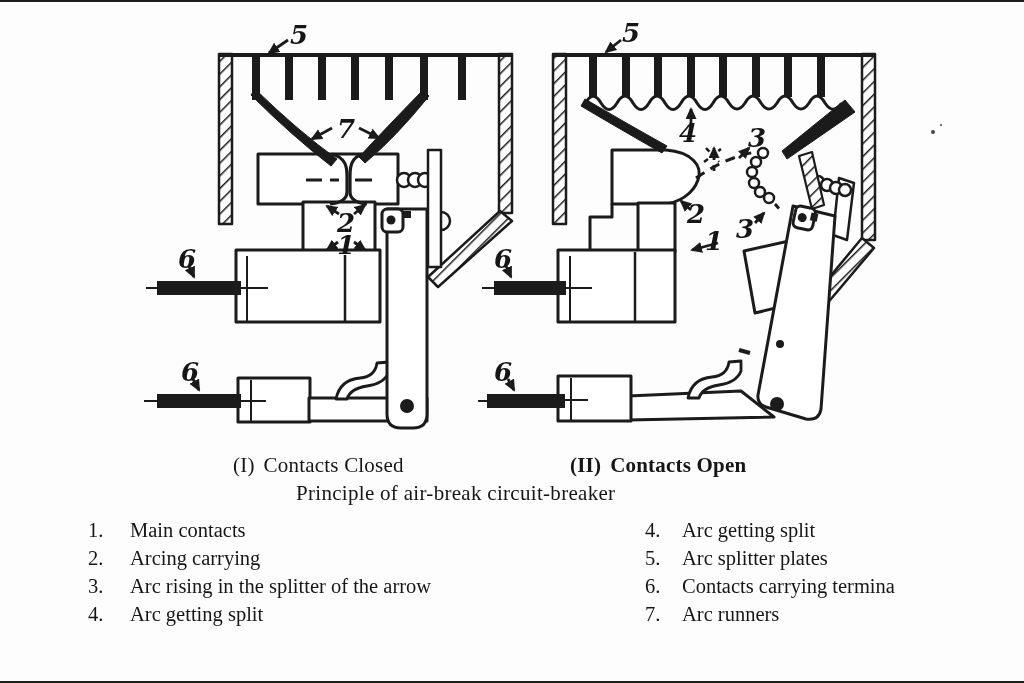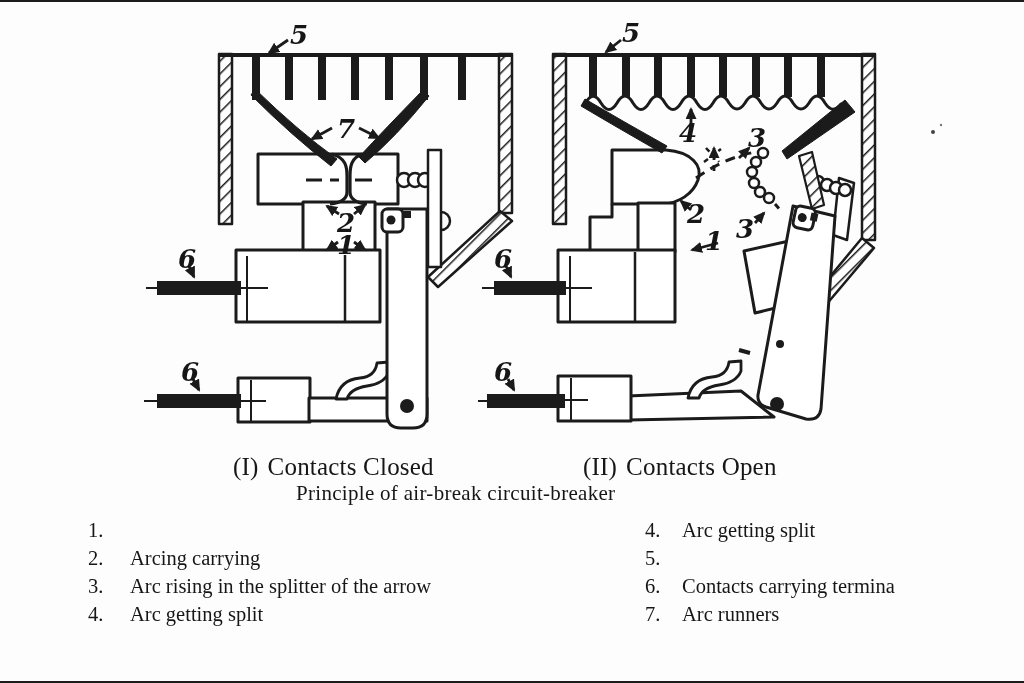--- a/index.html
+++ b/index.html
@@ -8,21 +8,21 @@
     overflow:hidden;font-family:"Liberation Serif", serif;color:#161616;
   }
   .edge{position:absolute;left:0;width:1024px;background:#1c1c1c;}
   .edge.top{top:0;height:2px;}
   .edge.bottom{bottom:0;height:2px;}
   svg.art{position:absolute;left:0;top:0;}
   svg.art text{
     font-family:"DejaVu Serif", serif;font-style:italic;font-weight:bold;
     font-size:26px;fill:#161616;
   }
-  .cap{position:absolute;font-size:25px;white-space:nowrap;letter-spacing:.2px;}
+  .cap{position:absolute;font-size:21px;white-space:nowrap;letter-spacing:.2px;}
   .cap .marker{margin-right:9px;}
   .subtitle{position:absolute;font-size:21px;white-space:nowrap;letter-spacing:.3px;}
   .legend{position:absolute;top:516px;left:0;width:1024px;font-size:20.5px;}
   .legend .col{position:absolute;top:0;}
   .legend .col.left{left:88px;width:470px;}
   .legend .col.right{left:645px;width:360px;}
   .lrow{display:flex;height:28px;line-height:28px;white-space:nowrap;}
   .col.left .lnum{width:42px;flex:0 0 42px;}
   .col.right .lnum{width:37px;flex:0 0 37px;}
 </style>
@@ -214,29 +214,30 @@
       <text x="736" y="238">3</text>
       <text x="705" y="250">1</text>
       <text x="494" y="268">6</text>
       <text x="494" y="381">6</text>
     </g>
   </svg>
 
   <div class="cap" style="left:233px;top:453px;">
     <span class="marker">(I)</span><span>Contacts Closed</span>
   </div>
-  <div class="cap" style="left:583px;top:453px;">
+  <div class="cap" style="left:570px;top:453px;font-weight:bold;">
     <span class="marker">(II)</span><span>Contacts Open</span>
   </div>
   <div class="subtitle" style="left:296px;top:481px;font-family:Liberation Serif, serif;">Principle of air-break circuit-breaker</div>
 
   <div class="legend">
     <div class="col left">
       <div class="lrow">
           <span class="lnum">1.</span>
+          <span>Main contacts</span>
         </div>
       <div class="lrow">
           <span class="lnum">2.</span>
           <span>Arcing carrying</span>
         </div>
       <div class="lrow">
           <span class="lnum">3.</span>
           <span>Arc rising in the splitter of the arrow</span>
         </div>
       <div class="lrow">
@@ -244,20 +245,21 @@
           <span>Arc getting split</span>
         </div>
     </div>
     <div class="col right">
       <div class="lrow">
           <span class="lnum">4.</span>
           <span>Arc getting split</span>
         </div>
       <div class="lrow">
           <span class="lnum">5.</span>
+          <span>Arc splitter plates</span>
         </div>
       <div class="lrow">
           <span class="lnum">6.</span>
           <span>Contacts carrying termina</span>
         </div>
       <div class="lrow">
           <span class="lnum">7.</span>
           <span>Arc runners</span>
         </div>
     </div>

